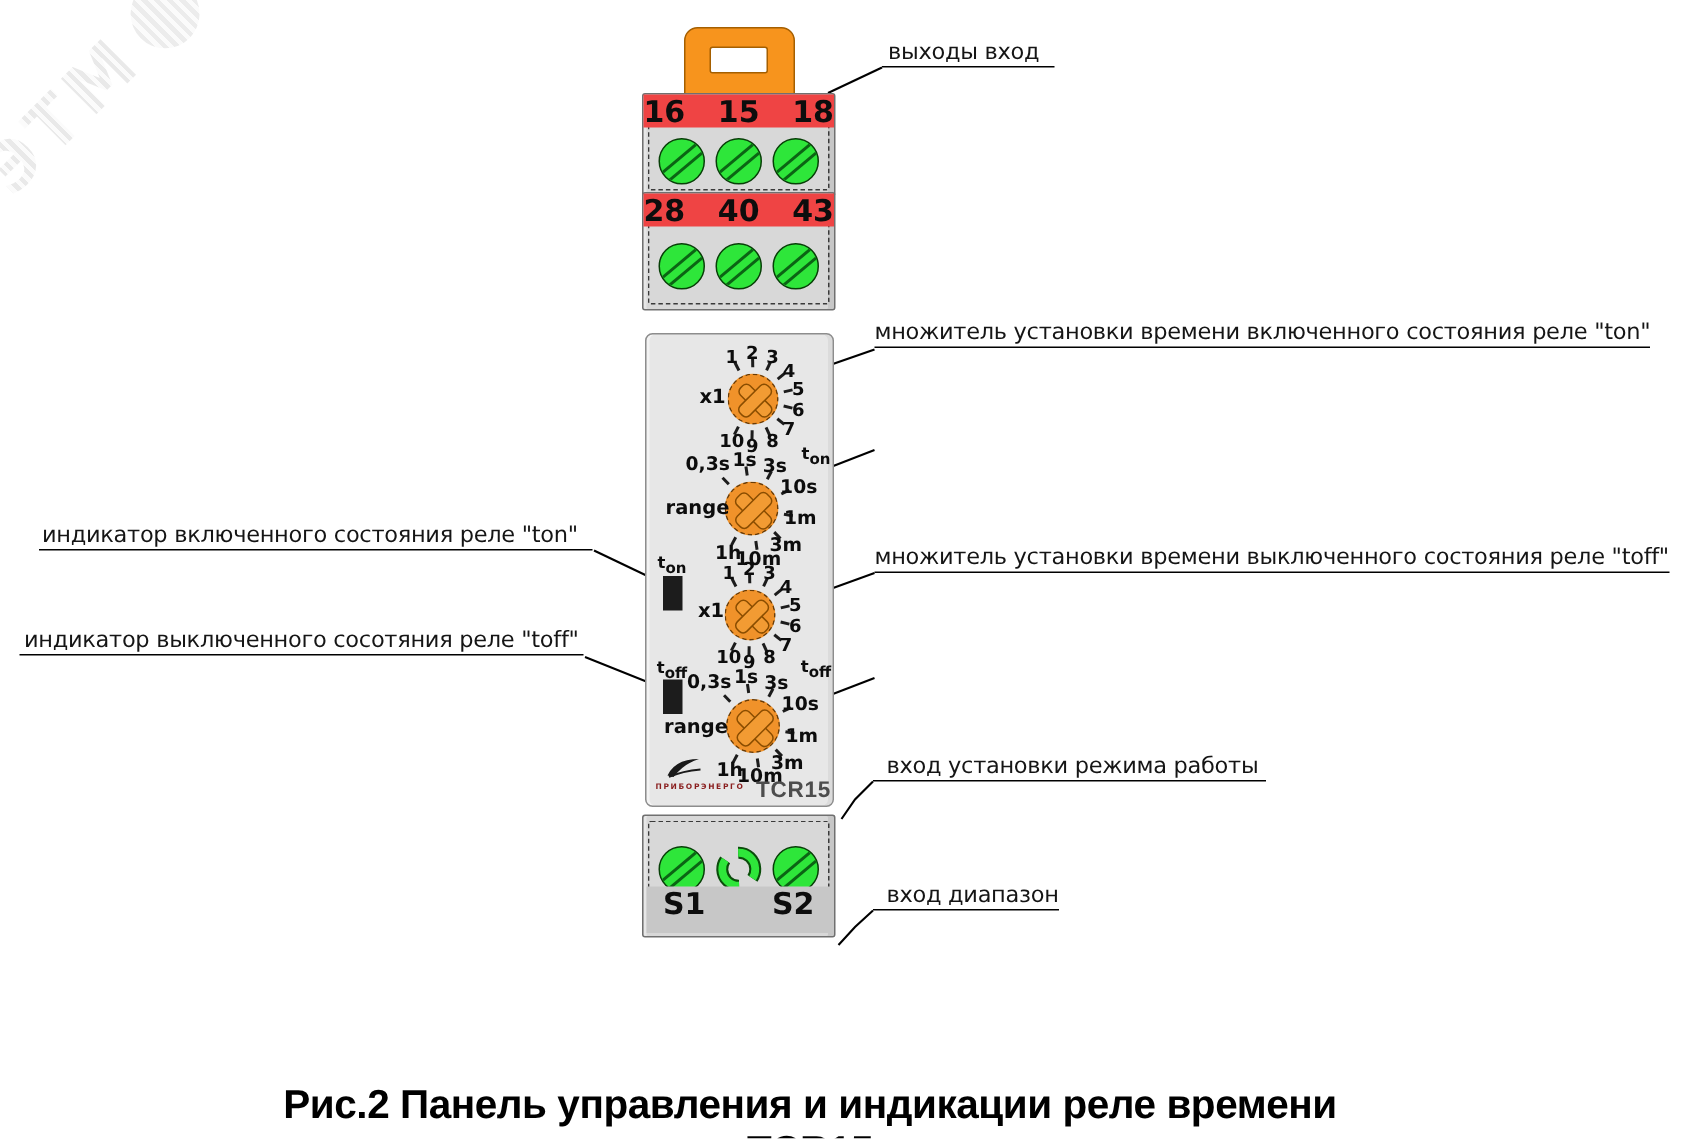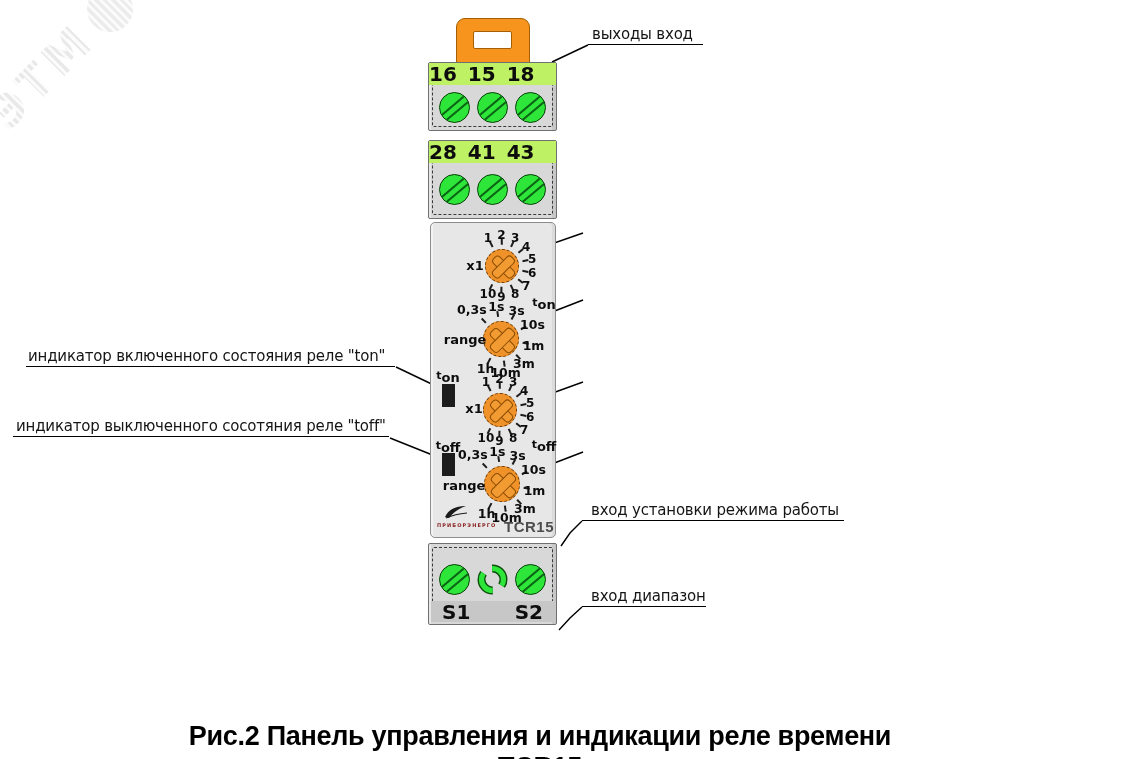--- a/index.html
+++ b/index.html
@@ -36,28 +36,28 @@
   
   .clip{position:absolute;left:456px;top:18px;width:72px;height:45px;background:#f7941d;
         border:1.5px solid #a55f00;border-radius:9px 9px 3px 3px;}
   .clip-hole{position:absolute;left:16px;top:12px;width:37px;height:16px;background:#fff;
         border:1.5px solid #a55f00;border-radius:2px;}
 
   .tblock{position:absolute;left:428px;width:129px;background:#d8d8d8;border:1.5px solid #707070;
           border-radius:2px;box-sizing:border-box;
           box-shadow:inset 2px 0 0 rgba(255,255,255,.4), inset -4px 0 0 rgba(0,0,0,.08);}
   #block-0{top:62px;height:69px;}
-  #block-1{top:140px;height:79px;}
+  #block-1{top:128px;height:79px;}
   #block-2{top:543px;height:82px;}
   #block-3{top:627px;height:81px;}
   .dash{position:absolute;inset:3px;border:1px dashed #3a3a3a;pointer-events:none;border-radius:2px;}
 
-  .strip{position:relative;height:22px;background:#bef264;display:flex;justify-content:flex-start;gap:11px;
+  .strip{position:relative;height:22px;background:#ef4444;display:flex;justify-content:space-between;gap:11px;
          font-weight:bold;font-size:20px;line-height:22px;color:#0d0d0d;z-index:2;}
-  .strip.bottom{position:absolute;bottom:2px;left:2px;right:2px;height:21px;justify-content:space-between;
+  .strip.bottom{position:absolute;bottom:2px;left:2px;right:2px;height:31px;justify-content:space-between;
          padding:0 11px;line-height:23px;background:#c7c7c7;}
   .row{position:relative;display:flex;justify-content:center;gap:7px;z-index:2;}
   #block-0 .row{margin-top:7px;}
   #block-1 .row{margin-top:11px;}
   #block-2 .row{margin-top:20px;}
   #block-3 .row{margin-top:13px;}
   .screw{position:relative;width:31px;height:31px;border-radius:50%;background:#2ee63a;
          border:1.5px solid #073f07;box-sizing:border-box;overflow:hidden;}
   .slash{position:absolute;left:-15%;width:130%;height:2px;background:#0b6414;transform:rotate(-40deg);}
   .slash.s1{top:36%;} .slash.s2{top:64%;}
@@ -69,21 +69,21 @@
          box-shadow:inset -3px 0 0 rgba(0,0,0,.05), inset 2px 0 0 rgba(255,255,255,.5);}
   .dial{position:absolute;inset:0;pointer-events:none;}
   .knob{position:absolute;border-radius:50%;background:#f0922a;border:1.6px dashed #6b3c05;box-sizing:border-box;}
   .xbar{position:absolute;left:11%;top:37%;width:78%;height:26%;background:#f29b33;
         border:1px solid #8a4d00;border-radius:4px;}
   .xbar.xa{transform:rotate(45deg);} .xbar.xb{transform:rotate(-45deg);}
   .tick{position:absolute;width:6px;height:1.6px;background:#1c1c1c;transform-origin:0 50%;}
   .slab{position:absolute;font-weight:bold;transform:translate(-50%,-50%);white-space:nowrap;color:#0d0d0d;}
   .side{position:absolute;font-weight:bold;font-size:13px;transform:translate(-50%,-50%);color:#0d0d0d;}
   .corner{position:absolute;font-weight:bold;font-size:11px;transform:translate(-50%,-50%);color:#0d0d0d;}
-  .corner sub{font-size:13px;}
+  .corner sub{font-size:10px;}
   .ind-rect{position:absolute;width:13px;height:23px;background:#1c1c1c;}
 
   .logo-swoosh{position:absolute;left:12px;top:281px;}
   .brand{position:absolute;left:6px;top:299px;font-size:5px;font-weight:bold;letter-spacing:1.1px;
          color:#8a1f1f;white-space:nowrap;}
   .model{position:absolute;left:73px;top:295px;font-size:15px;font-weight:bold;color:#4d4d4d;
          letter-spacing:0.5px;font-family:"Liberation Sans",sans-serif;}
 
   
   .caption{position:absolute;left:150px;top:721px;width:780px;text-align:center;
@@ -131,21 +131,21 @@
         <div class="screw">
           <i class="slash s1"></i>
           <i class="slash s2"></i>
         </div>
       </div>
     <div class="dash"></div>
   </div>
   <div class="tblock" id="block-1">
     <div class="strip">
         <span>28</span>
-        <span>41</span>
+        <span>40</span>
         <span>43</span>
       </div>
     <div class="row">
         <div class="screw">
           <i class="slash s1"></i>
           <i class="slash s2"></i>
         </div>
         <div class="screw">
           <i class="slash s1"></i>
           <i class="slash s2"></i>
@@ -294,19 +294,21 @@
 
     <svg class="logo-swoosh" width="26" height="17" viewBox="0 0 26 17">
       <path d="M2 13 Q7 2 23 2 Q13 5 6 14 Z" fill="#1a1a1a"></path>
       <path d="M3 14 Q12 10 24 9" stroke="#1a1a1a" stroke-width="1.2" fill="none"></path>
     </svg>
     <div class="brand">ПРИБОРЭНЕРГО</div>
     <div class="model">TCR15</div>
   </div>
 
   <div class="ann" id="ann-relay-outputs">выходы вход</div>
+  <div class="ann" id="ann-ton-multiplier">множитель установки времени включенного состояния реле "ton"</div>
+  <div class="ann" id="ann-toff-multiplier">множитель установки времени выключенного состояния реле "toff"</div>
   <div class="ann" id="ann-mode-input">вход установки режима работы</div>
   <div class="ann" id="ann-power-input">вход диапазон</div>
   <div class="ann" id="ann-ton-indicator">индикатор включенного состояния реле "ton"</div>
   <div class="ann" id="ann-toff-indicator">индикатор выключенного сосотяния реле "toff"</div>
 
   <div class="caption">Рис.2 Панель управления и индикации реле времени TCR15</div>
 </div>
 
 </body></html>

